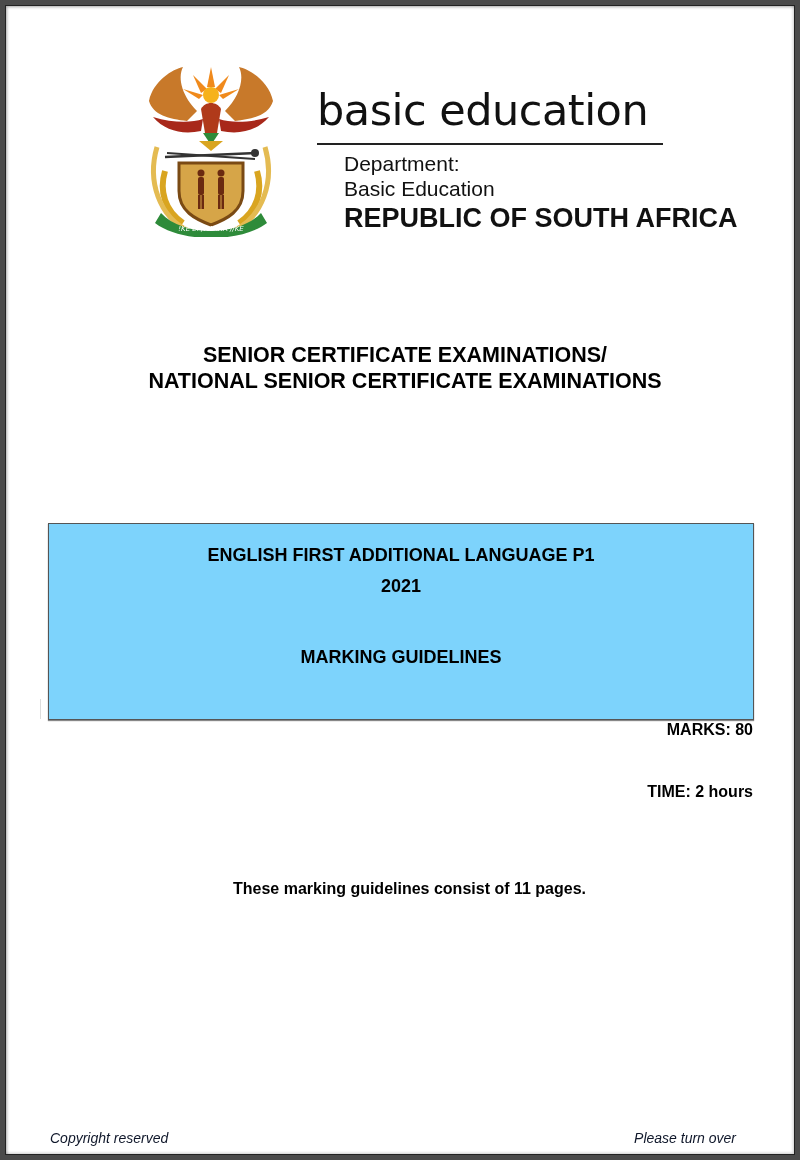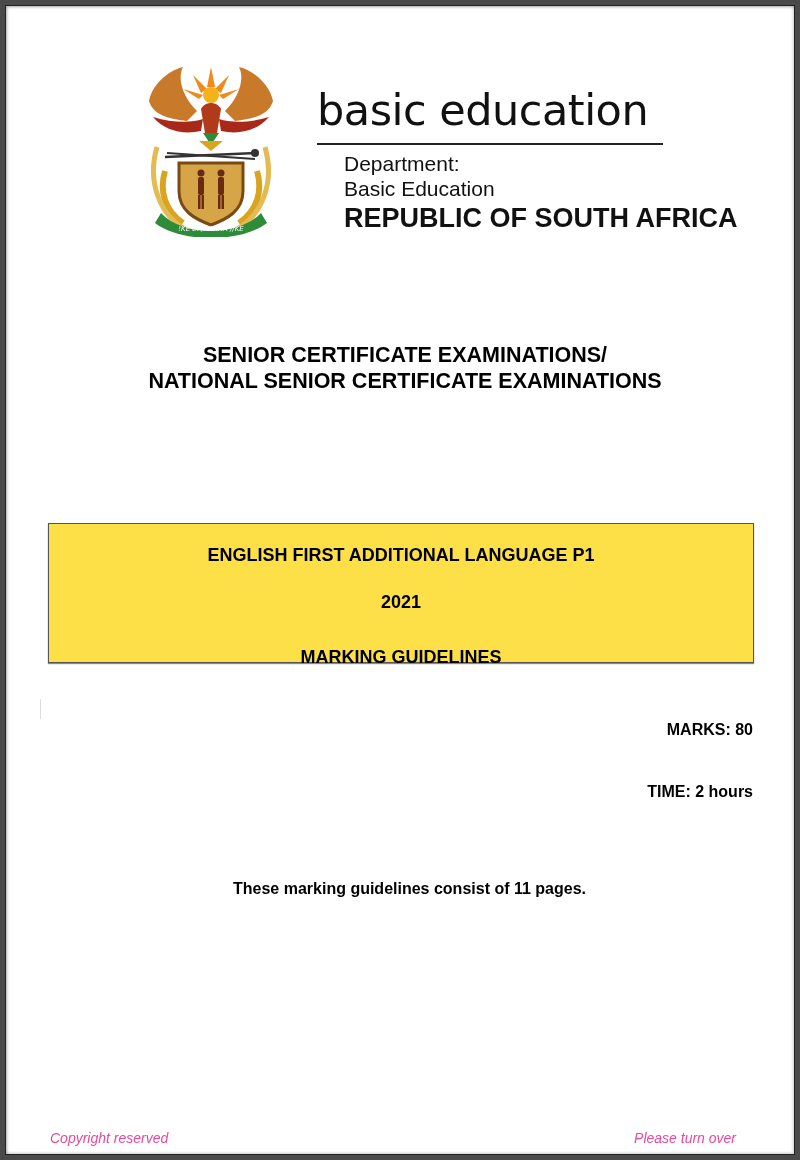--- a/index.html
+++ b/index.html
@@ -33,43 +33,43 @@
     .dept1 { top: 148px; }
     .dept2 { top: 173px; }
     .dept3 { top: 200px; font-weight: bold; font-size: 27px; }
     .heading {
       position: absolute; left: 0; width: 800px; text-align: center;
       font-weight: bold; font-size: 21.5px; color: #000; line-height: 1;
     }
     .h1 { top: 340px; }
     .h2 { top: 366px; }
     .subject-box {
-      position: absolute; left: 43px; top: 518px; width: 706px; height: 140px;
-      box-sizing: border-box; background: #fde047; border: 1px solid #555;
+      position: absolute; left: 43px; top: 518px; width: 706px; height: 197px;
+      box-sizing: border-box; background: #7dd3fc; border: 1px solid #555;
       box-shadow: 0 1px 1px #888;
     }
     .box-line {
       position: absolute; left: 0; width: 100%; text-align: center;
       font-weight: bold; font-size: 18px; color: #000; line-height: 1;
     }
     .b1 { top: 22px; }
-    .b2 { top: 69px; }
+    .b2 { top: 53px; }
     .b3 { top: 124px; }
     .meta {
       position: absolute; right: 42px; font-weight: bold; font-size: 16px; color: #000;
       text-align: right; line-height: 1;
     }
     .marks { top: 717px; }
     .time { top: 757px; margin-top: 22px; }
     .page-count {
       position: absolute; left: 12px; width: 785px; top: 876px; text-align: center;
       font-weight: bold; font-size: 16px; color: #000; line-height: 1;
     }
     .footer {
-      position: absolute; top: 1126px; font-style: italic; font-size: 14px; color: #ec4899; line-height: 1;
+      position: absolute; top: 1126px; font-style: italic; font-size: 14px; color: #0f172a; line-height: 1;
     }
     .footer-left { left: 45px; }
     .footer-right { right: 59px; }
     .stray-mark { position: absolute; left: 35px; top: 694px; width: 1px; height: 20px; background: #ddd; }
   </style>
 </head>
 <body>
 
 <div class="page">
 

